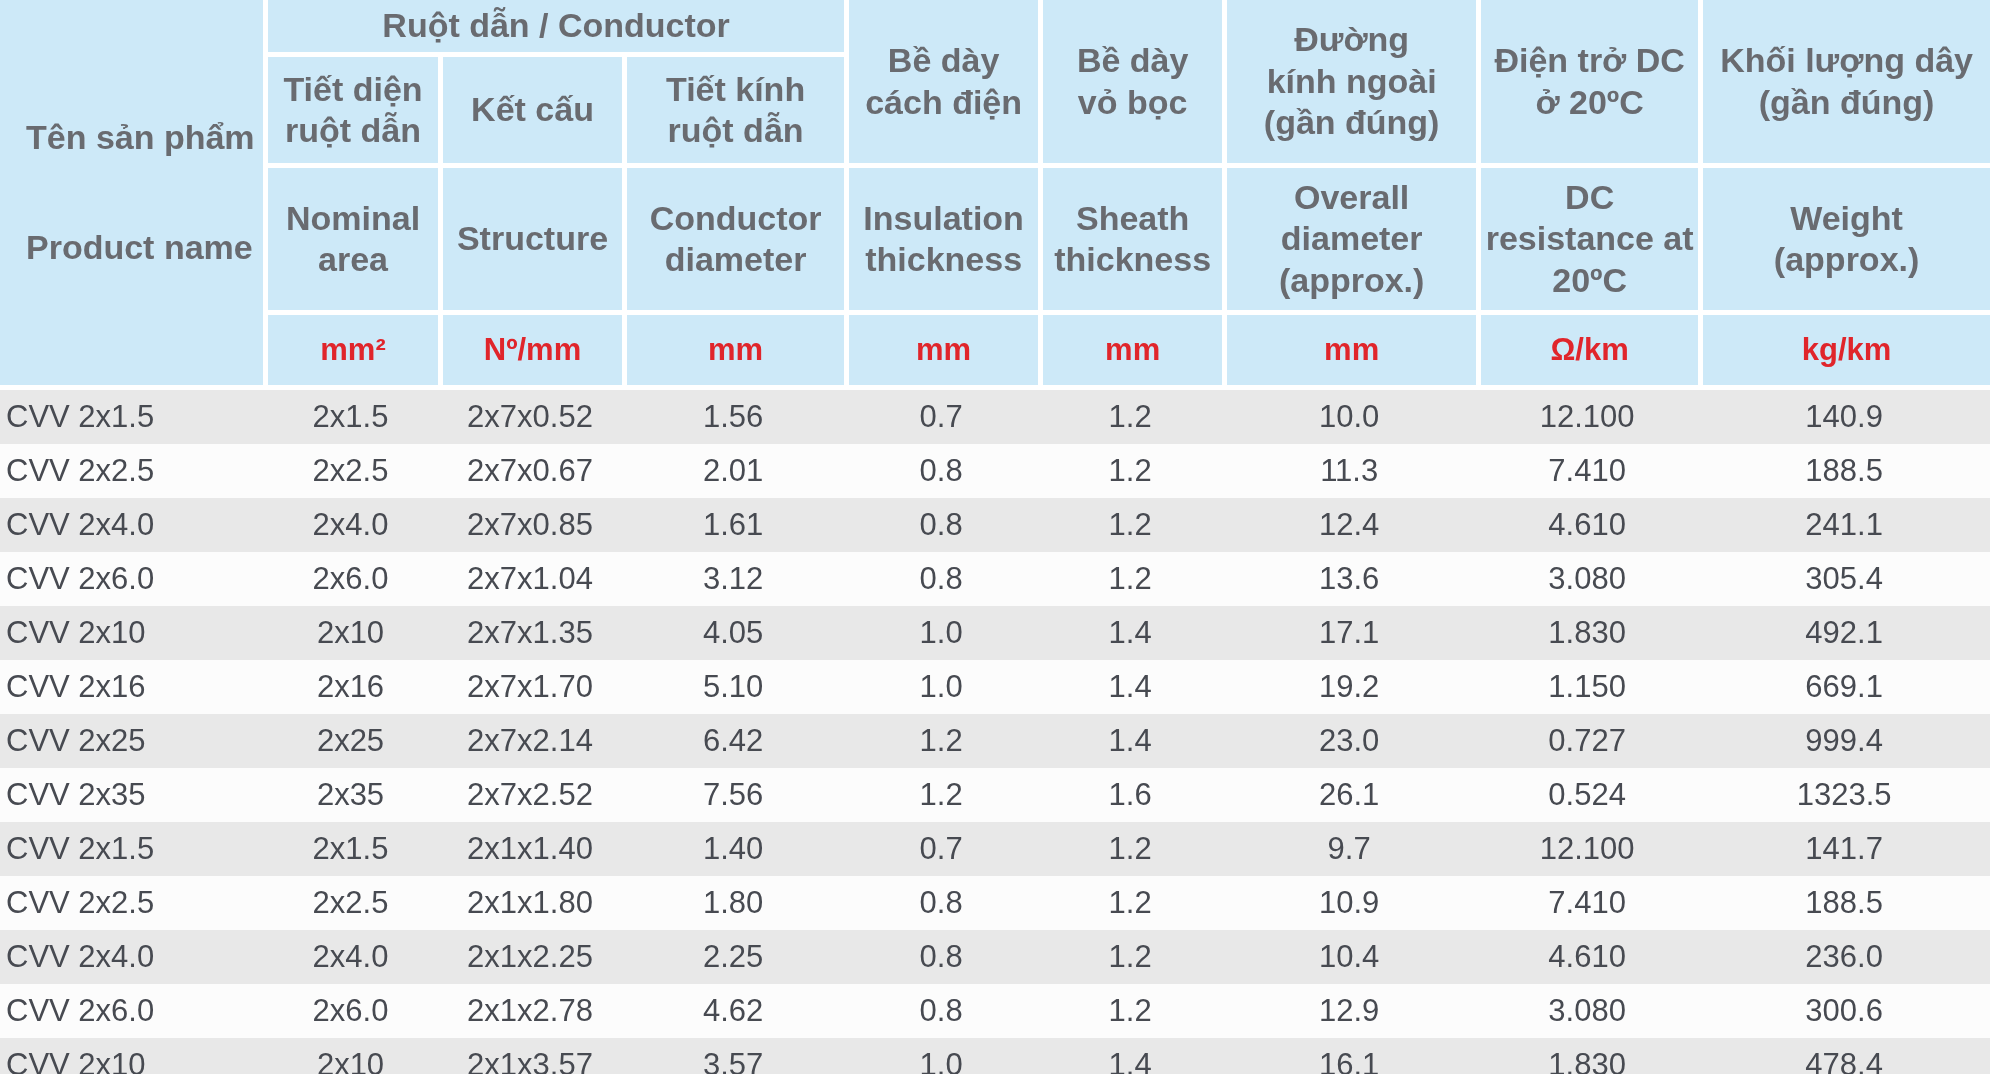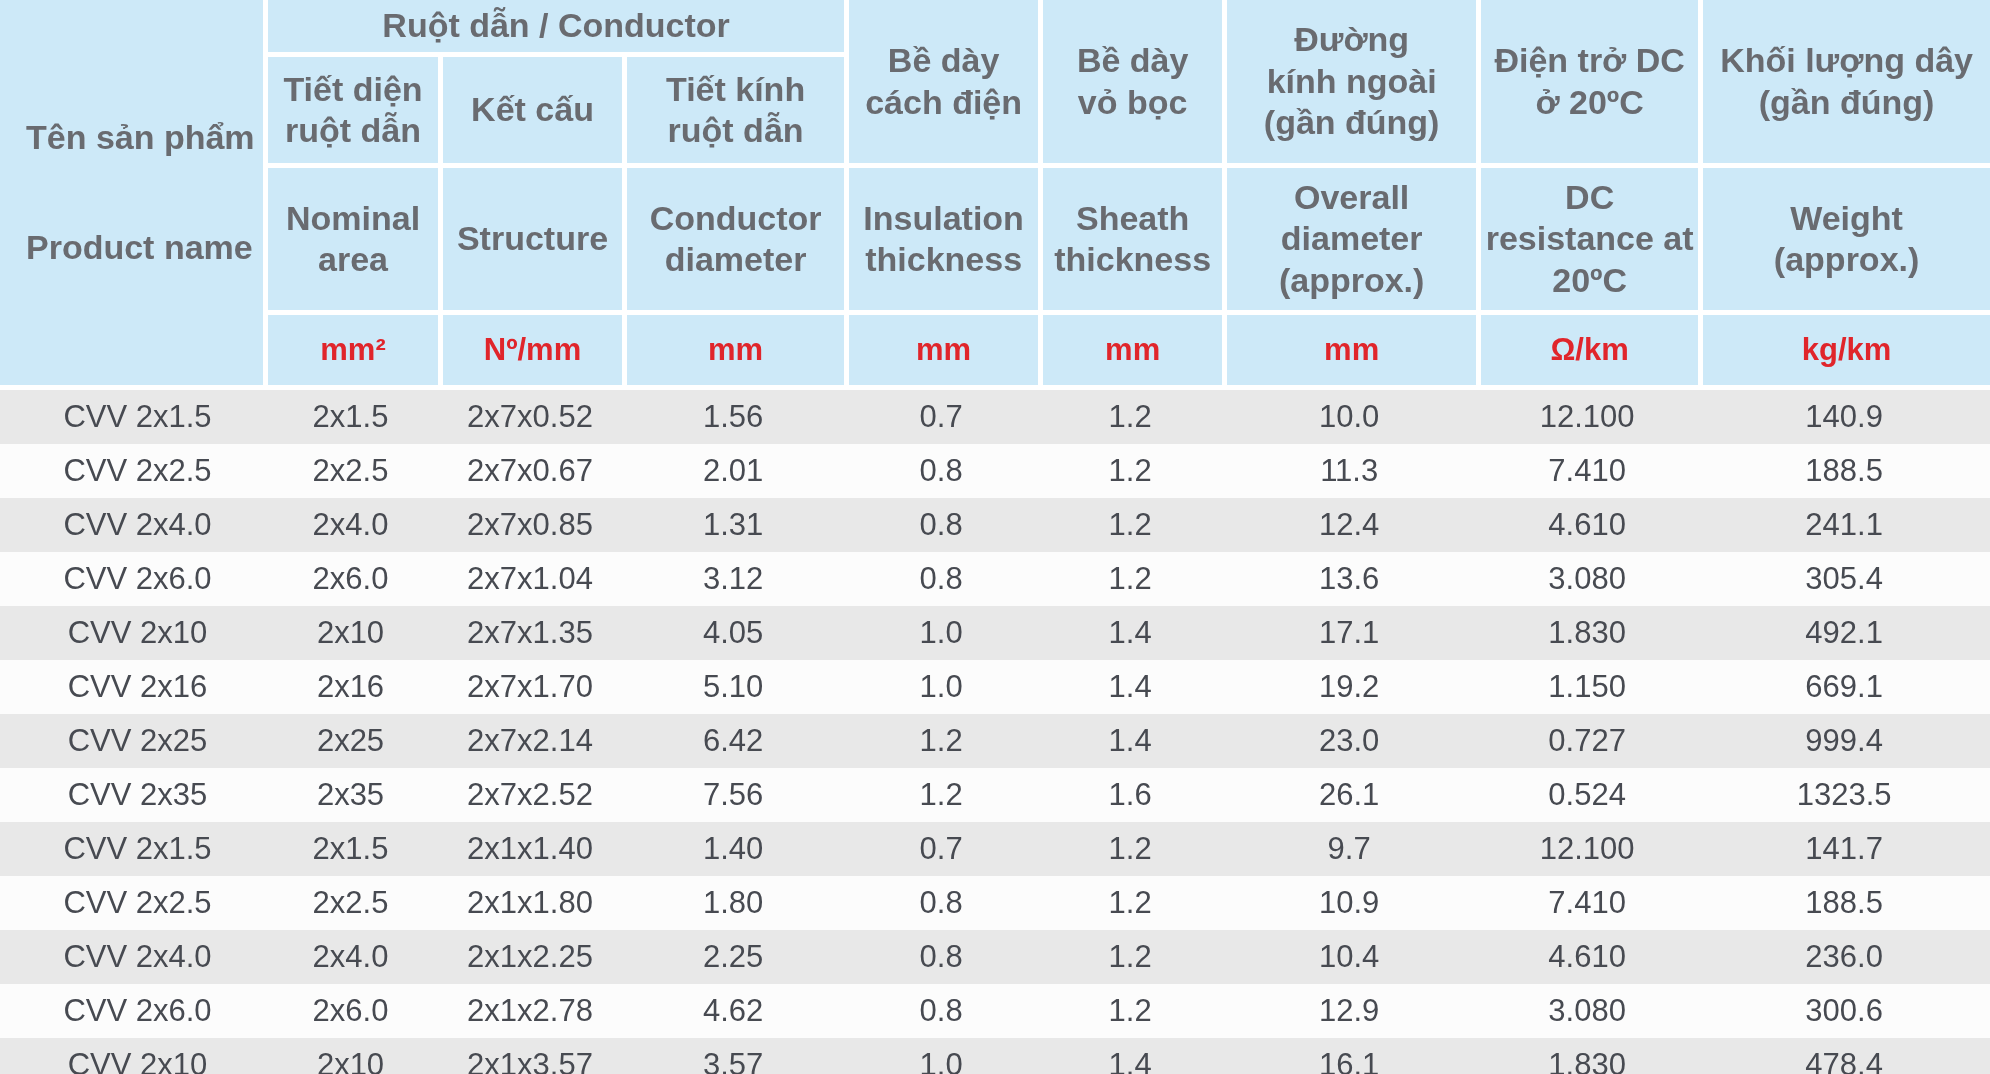--- a/index.html
+++ b/index.html
@@ -65,22 +65,22 @@
   tbody tr:nth-child(even) td { background: var(--row-even-bg); }
   tbody td {
     color: var(--body-text);
     font-size: 31px;
     text-align: center;
     vertical-align: middle;
     padding: 0;
     font-weight: 400;
   }
   tbody td.product {
-    text-align: center;
-    padding-left: 12px;
+    text-align: left;
+    padding-left: 6px;
   }
 </style>
 </head>
 <body>
 
 <table class="spec">
   <colgroup>
     <col style="width:13.22%">
     <col style="width:8.79%">
     <col style="width:9.25%">
@@ -169,21 +169,21 @@
         <td>0.8</td>
         <td>1.2</td>
         <td>11.3</td>
         <td>7.410</td>
         <td>188.5</td>
       </tr>
       <tr>
         <td class="product">CVV 2x4.0</td>
         <td>2x4.0</td>
         <td>2x7x0.85</td>
-        <td>1.31</td>
+        <td>1.61</td>
         <td>0.8</td>
         <td>1.2</td>
         <td>12.4</td>
         <td>4.610</td>
         <td>241.1</td>
       </tr>
       <tr>
         <td class="product">CVV 2x6.0</td>
         <td>2x6.0</td>
         <td>2x7x1.04</td>

